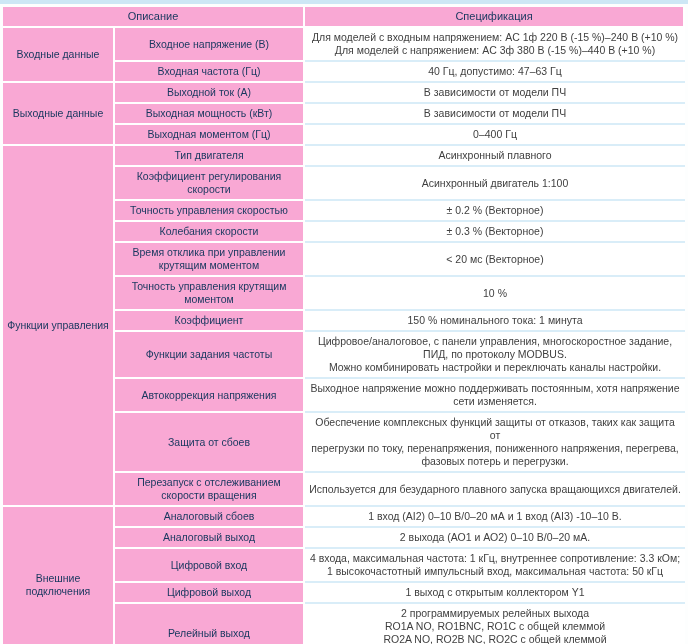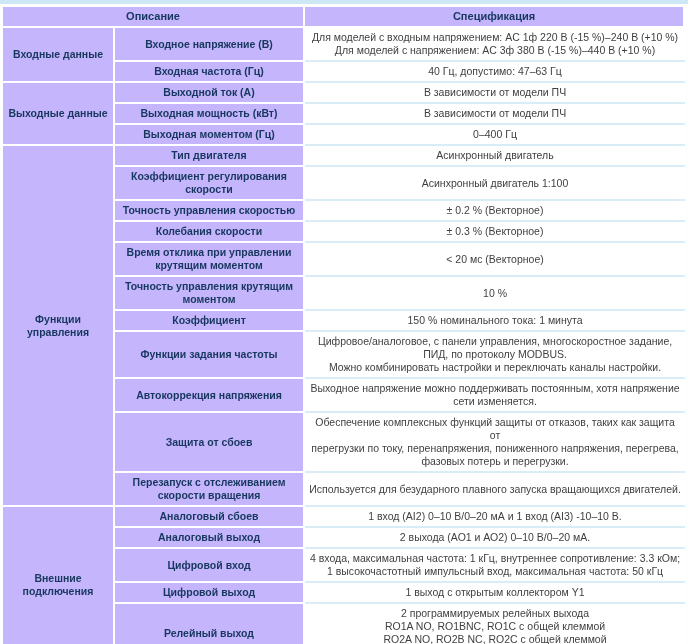--- a/index.html
+++ b/index.html
@@ -17,23 +17,23 @@
   }
   table.spec-table {
     border-collapse: separate;
     border-spacing: 0;
     table-layout: fixed;
     width: 682px;
     margin: 0 3px;
   }
   td { vertical-align: middle; text-align: center; }
   .blue-cell {
-    background: #c4b5fd;
+    background: #f9a8d4;
     color: #17375e;
-    font-weight: bold;
+    font-weight: normal;
     font-size: 10.5px;
     line-height: 13px;
     padding: 3px 3px;
     border-right: 2px solid #ffffff;
     border-bottom: 2px solid #ffffff;
   }
   .header-cell {
     font-size: 11px;
   }
   .spec-cell {
@@ -85,21 +85,21 @@
     <td class="spec-cell">В зависимости от модели ПЧ</td>
   </tr>
   <tr>
     <td class="blue-cell">Выходная моментом (Гц)</td>
     <td class="spec-cell">0–400 Гц</td>
   </tr>
 
   <tr>
     <td class="blue-cell" rowspan="11">Функции управления</td>
     <td class="blue-cell">Тип двигателя</td>
-    <td class="spec-cell">Асинхронный двигатель</td>
+    <td class="spec-cell">Асинхронный плавного</td>
   </tr>
   <tr>
     <td class="blue-cell">Коэффициент регулирования скорости</td>
     <td class="spec-cell">Асинхронный двигатель 1:100</td>
   </tr>
   <tr>
     <td class="blue-cell">Точность управления скоростью</td>
     <td class="spec-cell">± 0.2 % (Векторное)</td>
   </tr>
   <tr>

